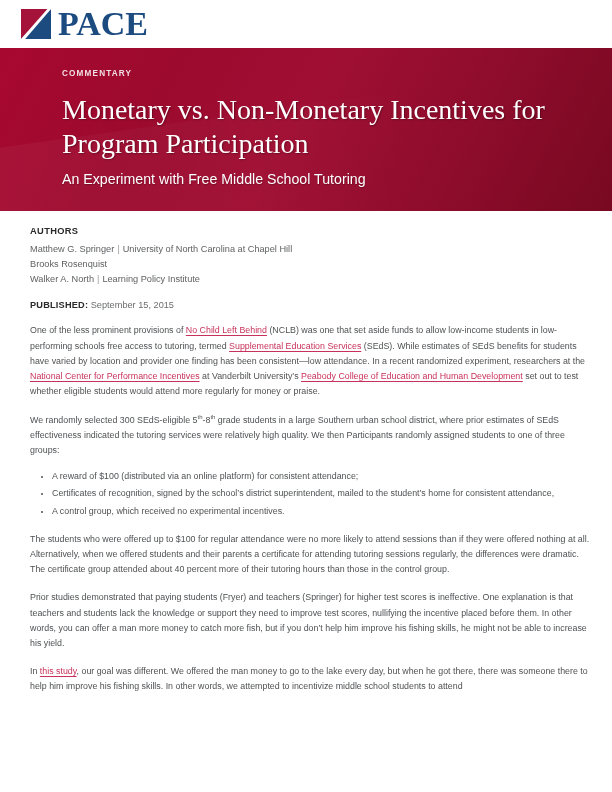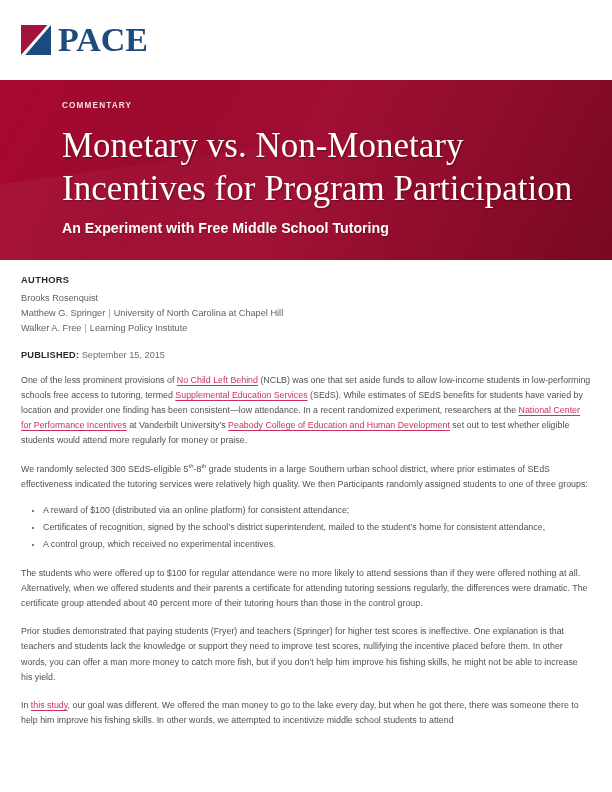--- a/index.html
+++ b/index.html
@@ -10,21 +10,21 @@
     width: 612px;
     height: 792px;
     background: #ffffff;
     font-family: "Liberation Sans", sans-serif;
     overflow: hidden;
     position: relative;
   }
 
   
   .logo-bar {
-    height: 80px;
+    height: 48px;
     background: #ffffff;
     display: flex;
     align-items: center;
     padding-left: 21px;
     box-sizing: border-box;
   }
   .logo {
     display: flex;
     align-items: center;
     gap: 7px;
@@ -88,39 +88,39 @@
   .eyebrow {
     color: #f2dfe4;
     font-size: 8.2px;
     letter-spacing: 1.15px;
     font-weight: 600;
     margin-bottom: 15px;
   }
   .hero-title {
     font-family: "Liberation Serif", serif;
     color: #ffffff;
-    font-size: 35px;
+    font-size: 28px;
     line-height: 1.22;
     font-weight: normal;
     margin: 0 0 9px 0;
     text-shadow: 1px 1px 1.5px rgba(0,0,0,0.32);
     max-width: 540px;
   }
   .hero-subtitle {
     color: #ffffff;
     font-size: 14.2px;
-    font-weight: bold;
+    font-weight: normal;
     line-height: 1.3;
     margin: 0;
     text-shadow: 0.5px 0.5px 1px rgba(0,0,0,0.25);
   }
 
   
   .content {
-    padding: 15px 21px 0 21px;
+    padding: 15px 21px 0 30px;
     box-sizing: border-box;
   }
 
   .authors-head {
     font-size: 9.3px;
     font-weight: bold;
     letter-spacing: 0.35px;
     color: #2b2b2b;
     margin-bottom: 6px;
   }
@@ -193,26 +193,26 @@
 <div class="hero">
   <div class="eyebrow">COMMENTARY</div>
   <h1 class="hero-title">Monetary vs. Non-Monetary Incentives for Program Participation</h1>
   <div class="hero-subtitle">An Experiment with Free Middle School Tutoring</div>
 </div>
 
 <div class="content">
 
   <div class="authors-head">AUTHORS</div>
 
+  <div class="author-line"><span>Matthew G. Springer</span><span class="sep">|</span><span class="aff">University of North Carolina at Chapel Hill</span></div>
+
   <div class="author-line"><span>Brooks Rosenquist</span></div>
 
-  <div class="author-line"><span>Matthew G. Springer</span><span class="sep">|</span><span class="aff">University of North Carolina at Chapel Hill</span></div>
-
-
-  <div class="author-line"><span>Walker A. Free</span><span class="sep">|</span><span class="aff">Learning Policy Institute</span></div>
+
+  <div class="author-line"><span>Walker A. North</span><span class="sep">|</span><span class="aff">Learning Policy Institute</span></div>
 
   <div class="published"><b>PUBLISHED:</b> <span>September 15, 2015</span></div>
 
   <p class="body"><span>One of the less prominent provisions of </span><a class="doclink" href="#">No Child Left Behind</a><span> (NCLB) was one that set aside funds to allow low-income students in low-performing schools free access to tutoring, termed </span><a class="doclink" href="#">Supplemental Education Services</a><span> (SEdS). While estimates of SEdS benefits for students have varied by location and provider one finding has been consistent—low attendance. In a recent randomized experiment, researchers at the </span><a class="doclink" href="#">National Center for Performance Incentives</a><span> at Vanderbilt University’s </span><a class="doclink" href="#">Peabody College of Education and Human Development</a><span> set out to test whether eligible students would attend more regularly for money or praise.</span></p>
 
   <p class="body"><span>We randomly selected 300 SEdS-eligible 5</span><sup>th</sup><span>-8</span><sup>th</sup><span> grade students in a large Southern urban school district, where prior estimates of SEdS effectiveness indicated the tutoring services were relatively high quality. We then Participants randomly assigned students to one of three groups:</span></p>
 
   <ul class="body-list">
     <li>A reward of $100 (distributed via an online platform) for consistent attendance;</li>
     <li>Certificates of recognition, signed by the school’s district superintendent, mailed to the student’s home for consistent attendance,</li>

